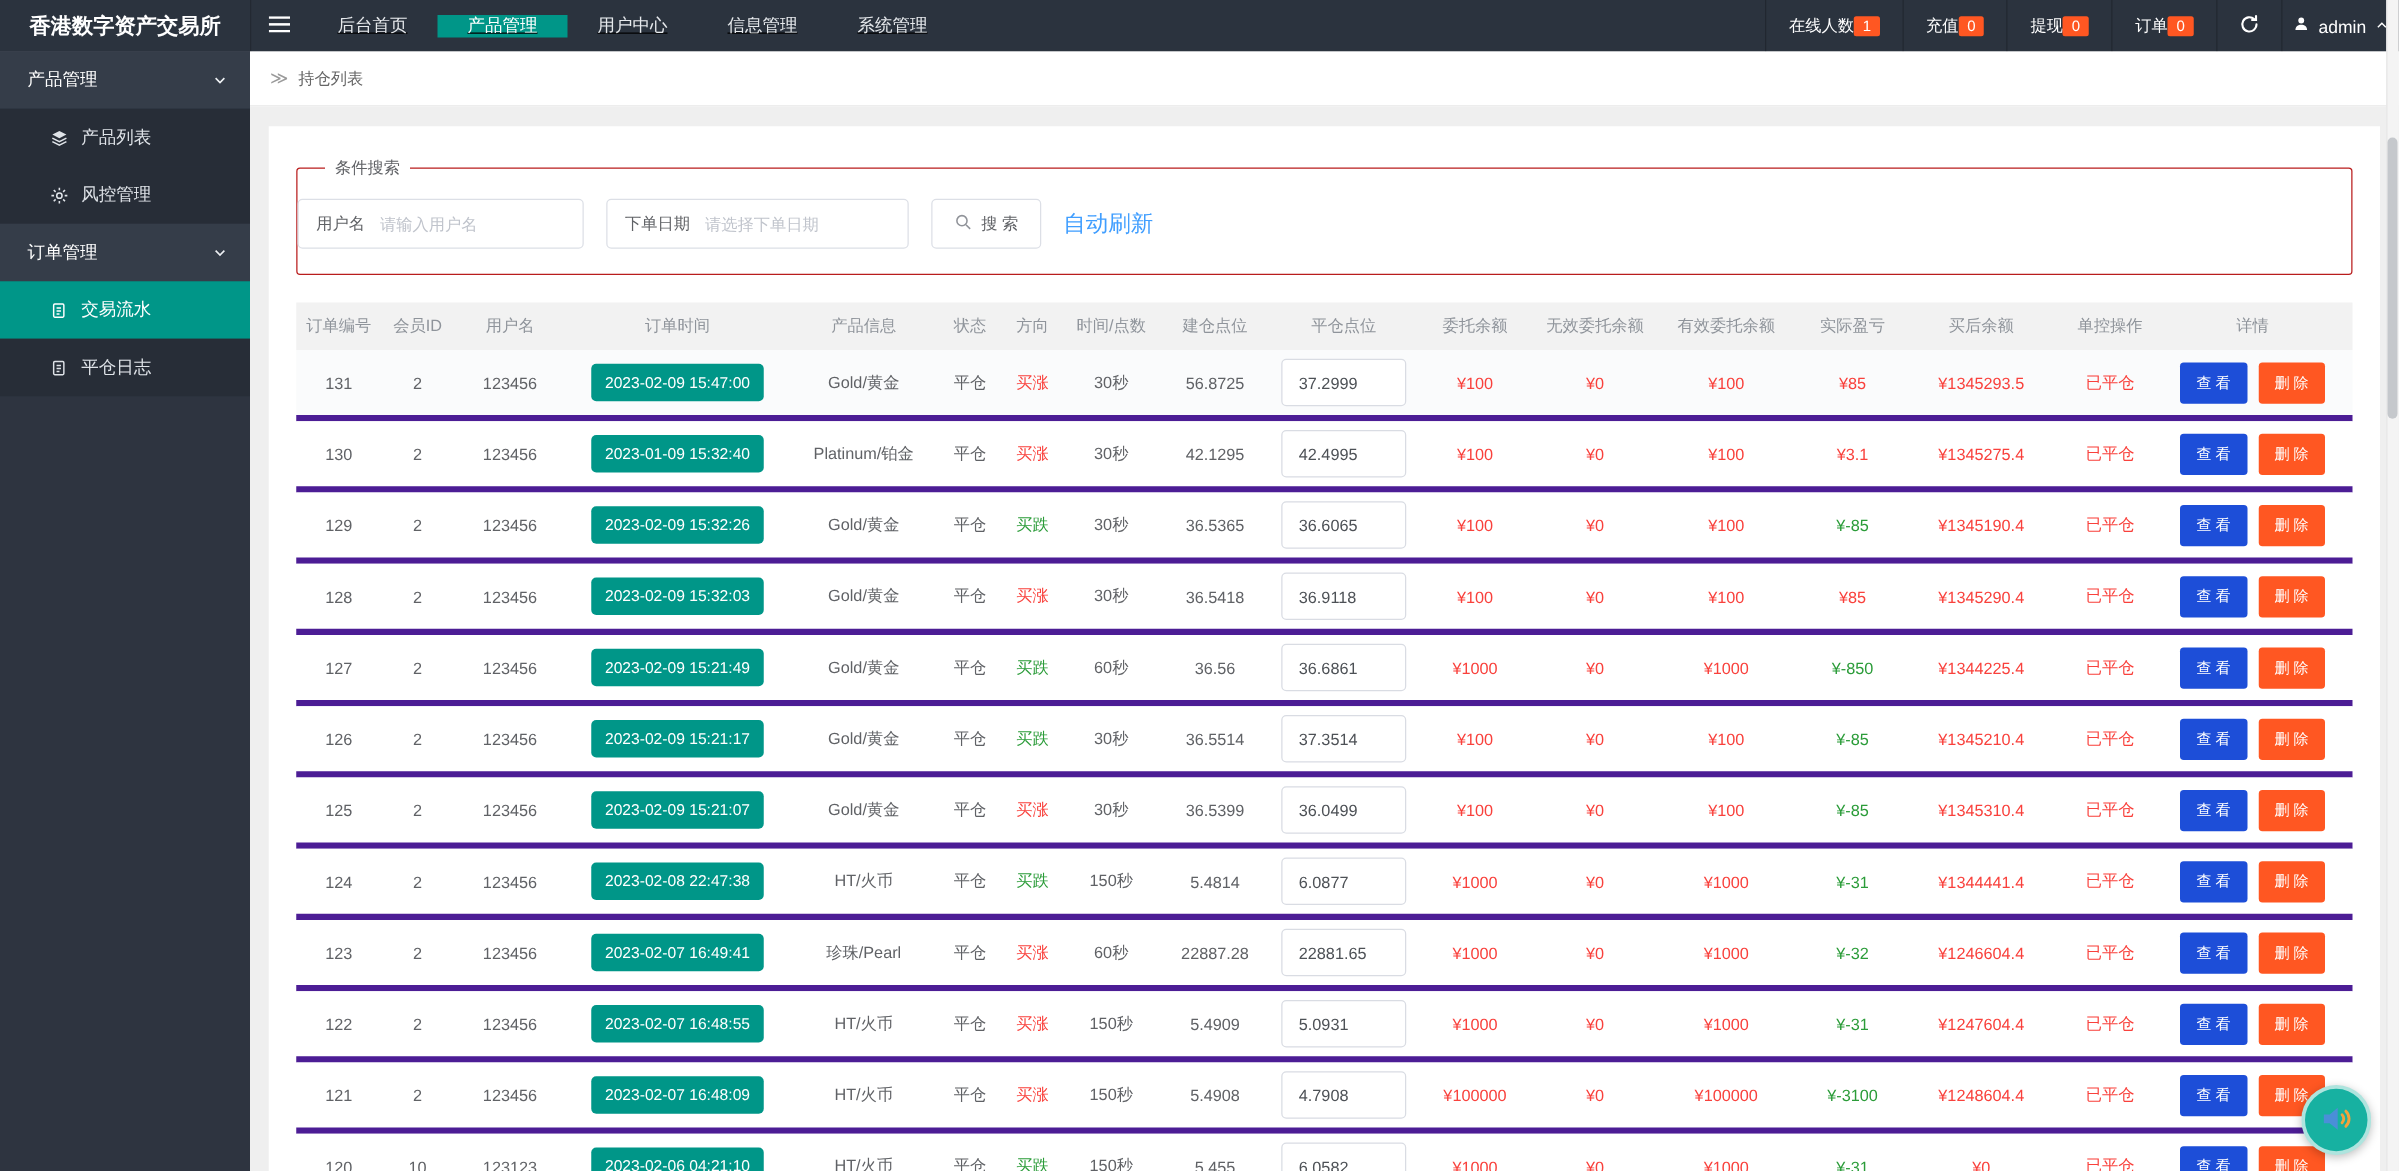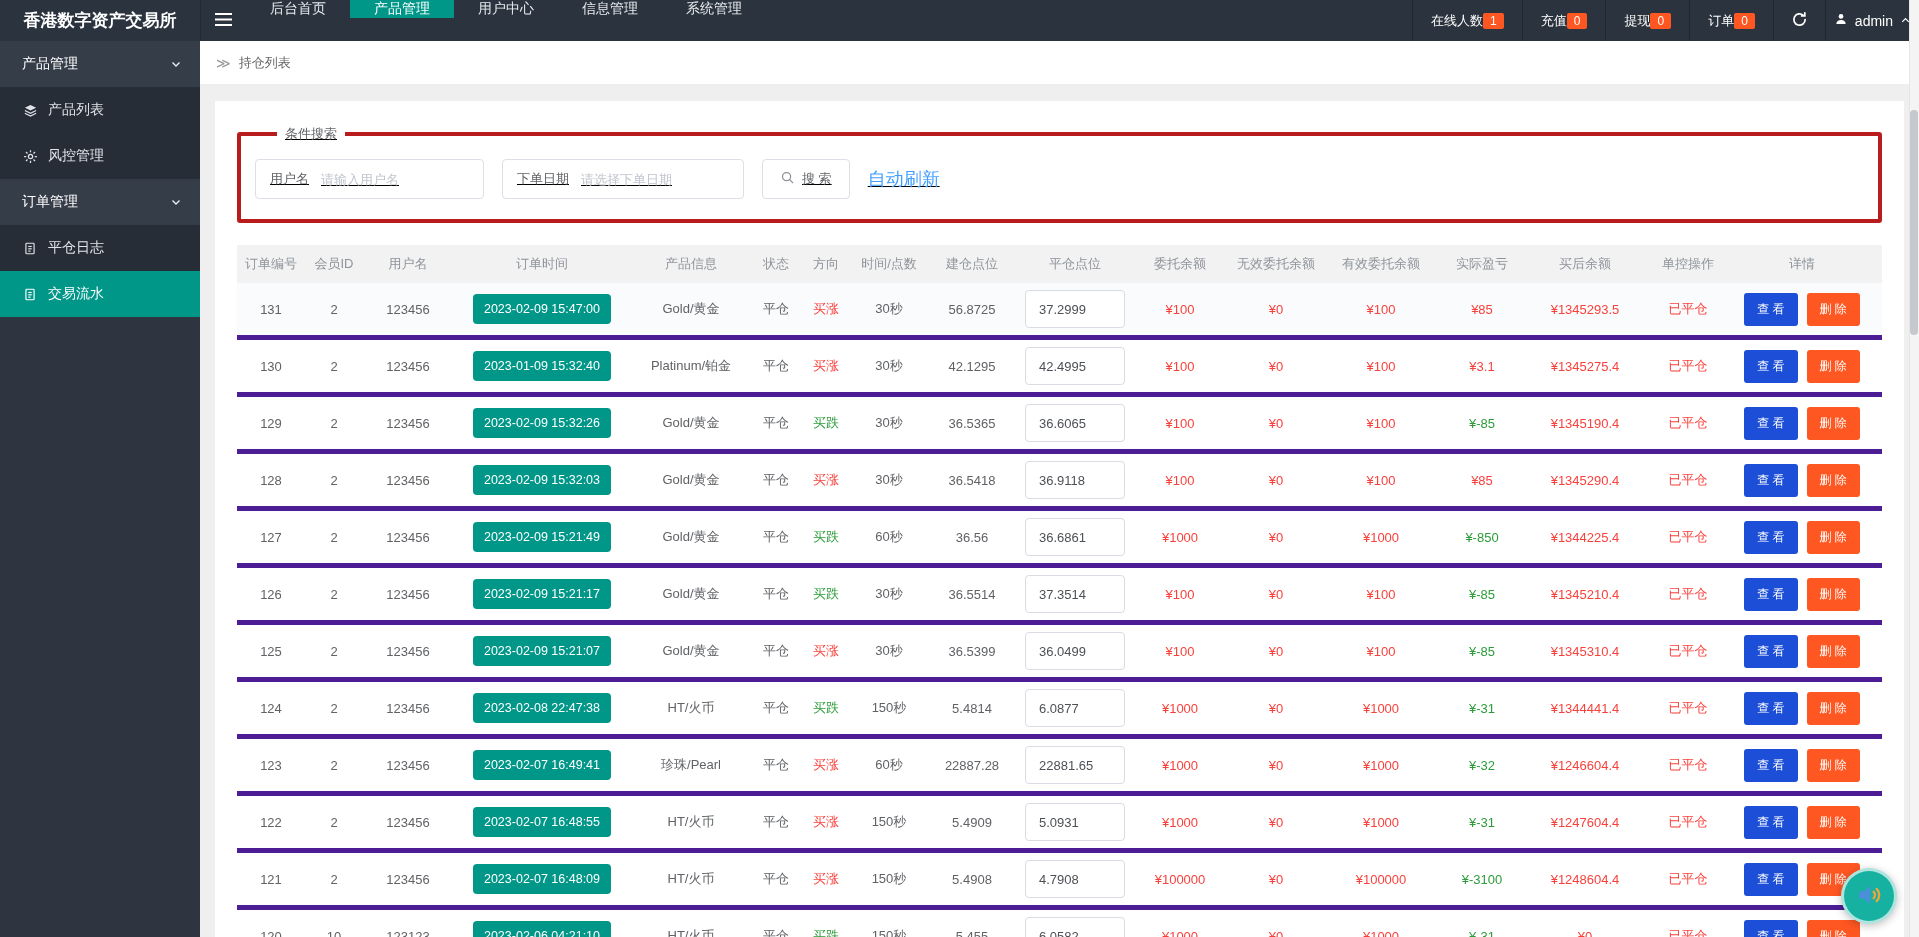--- a/index.html
+++ b/index.html
@@ -3,46 +3,46 @@
 <meta charset="utf-8">
 <style>
   * { margin:0; padding:0; box-sizing:border-box; }
   html,body { width:1919px; height:937px; overflow:hidden; }
   body { font-family:"Liberation Sans","DejaVu Sans",sans-serif; background:#efefef; font-size:13px; }
 
   
   .navbar { position:absolute; top:0; left:0; width:100%; height:41px; background:#2b333e; display:flex; align-items:stretch; z-index:30; }
   .brand { width:200px; color:#fff; font-size:17px; font-weight:bold; display:flex; align-items:center; justify-content:center; flex:0 0 auto; }
   .hamburger { width:46px; display:flex; align-items:center; justify-content:center; cursor:pointer; border-left:1px solid rgba(0,0,0,.18); }
-  .nav-menu { display:flex; align-items:flex-start; }
+  .nav-menu { display:flex; align-items:center;text-decoration:underline; }
   .nav-item { padding:0 24px; display:flex; align-items:center; color:#e7eaed; font-size:14px; cursor:pointer; }
   .nav-item.active { background:#009688; color:#fff; }
   .nav-right { margin-left:auto; display:flex; align-items:stretch; }
   .nav-stat { display:flex; align-items:center; gap:0; padding:0 18px; color:#fff; font-size:13px; cursor:pointer; border-left:1px solid rgba(0,0,0,.22); }
   .stat-badge { background:#ff5722; color:#fff; font-size:12px; padding:2px 7px; border-radius:2px; line-height:1; }
   .nav-refresh { width:52px; display:flex; align-items:center; justify-content:center; cursor:pointer; border-left:1px solid rgba(0,0,0,.22); }
   .nav-user { display:flex; align-items:center; gap:7px; padding:0 8px; color:#fff; font-size:14px; cursor:pointer; border-left:1px solid rgba(0,0,0,.22); }
 
   
   .sidebar { position:absolute; top:41px; left:0; bottom:0; width:200px; background:#2e3440; z-index:20; }
   .side-group-header { height:46px; display:flex; align-items:center; padding:0 18px 0 22px; background:#353d49; color:#fff; font-size:14px; cursor:pointer; }
   .side-group-header .chevron { margin-left:auto; display:flex; }
-  .side-item { height:46px; display:flex; align-items:center; gap:10px; padding-left:22px; background:#272d37; color:#dfe3e8; font-size:14px; cursor:pointer; }
+  .side-item { height:46px; display:flex; align-items:center; gap:10px; padding-left:39px; background:#272d37; color:#dfe3e8; font-size:14px; cursor:pointer; }
   .side-item.active { background:#009688; color:#fff; }
   .side-icon { display:flex; width:16px; justify-content:center; }
 
   
   .main { position:absolute; top:41px; left:200px; right:0; bottom:0; overflow:hidden; }
   .breadcrumb-bar { height:44px; background:#fff; display:flex; align-items:center; padding:0 16px; color:#666; font-size:13px; border-bottom:1px solid #ededed; }
   .breadcrumb-chevrons { color:#9a9a9a; margin-right:8px; font-size:14px; }
   .content { padding:16px 15px 0 15px; }
   .card { background:#fff; min-height:860px; padding:24px 22px 30px 22px; }
 
   
-  fieldset.search-box { border:4px solid #b91c1c; border-radius:3px; padding:16px 14px 20px 14px;text-decoration:underline; }
+  fieldset.search-box { border:1px solid #b91c1c; border-radius:3px; padding:16px 14px 20px 0; }
   fieldset.search-box legend { font-size:13px; color:#606266; padding:0 8px; margin-left:22px; }
   .search-row { display:flex; align-items:center; gap:18px; }
   .search-group { display:flex; align-items:center; border:1px solid #dcdfe6; border-radius:4px; background:#fff; height:40px; }
   .grp-label { padding:0 6px 0 14px; font-size:13px; color:#606266; white-space:nowrap; }
   .search-group input { border:none; outline:none; height:36px; width:168px; font-size:13px; color:#606266; padding:0 10px 0 6px; background:transparent; }
   .search-group input::placeholder { color:#c0c4cc; }
   .search-btn { height:40px; padding:0 17px; background:#fff; border:1px solid #dcdfe6; border-radius:4px; font-size:13px; color:#606266; display:flex; align-items:center; gap:7px; cursor:pointer; }
   .auto-refresh { color:#409eff; font-size:18px; text-decoration:none; cursor:pointer;text-align:right; }
 
   
@@ -194,42 +194,42 @@
   <div class="side-group">
     <div class="side-group-header">
       <span>订单管理</span>
       <span class="chevron">
         <svg width="12" height="12" viewBox="0 0 24 24" fill="none" stroke="#eef1f4" stroke-width="2.6">
             <polyline points="5 9 12 16 19 9"></polyline>
           </svg>
       </span>
     </div>
     <div class="side-items">
+  <div class="side-item active">
+    <span class="side-icon">
+            <svg width="14" height="15" viewBox="0 0 24 24" fill="none" stroke="currentColor" stroke-width="2">
+              <rect x="5" y="3" width="14" height="18" rx="1.5"></rect>
+              <line x1="9" y1="8.5" x2="15" y2="8.5"></line>
+              <line x1="9" y1="12.5" x2="15" y2="12.5"></line>
+              <line x1="9" y1="16.5" x2="13" y2="16.5"></line>
+            </svg>
+          </span>
+    <span>交易流水</span>
+  </div>
+
   <div class="side-item">
     <span class="side-icon">
             <svg width="14" height="15" viewBox="0 0 24 24" fill="none" stroke="currentColor" stroke-width="2">
               <rect x="5" y="3" width="14" height="18" rx="1.5"></rect>
               <line x1="9" y1="8.5" x2="15" y2="8.5"></line>
               <line x1="9" y1="12.5" x2="15" y2="12.5"></line>
               <line x1="9" y1="16.5" x2="13" y2="16.5"></line>
             </svg>
           </span>
     <span>平仓日志</span>
-  </div>
-
-  <div class="side-item active">
-    <span class="side-icon">
-            <svg width="14" height="15" viewBox="0 0 24 24" fill="none" stroke="currentColor" stroke-width="2">
-              <rect x="5" y="3" width="14" height="18" rx="1.5"></rect>
-              <line x1="9" y1="8.5" x2="15" y2="8.5"></line>
-              <line x1="9" y1="12.5" x2="15" y2="12.5"></line>
-              <line x1="9" y1="16.5" x2="13" y2="16.5"></line>
-            </svg>
-          </span>
-    <span>交易流水</span>
   </div>
 </div>
   </div>
 </div>
 
 <div class="main">
   <div class="breadcrumb-bar">
     <span class="breadcrumb-chevrons">≫</span>
     <span>持仓列表</span>
   </div>

